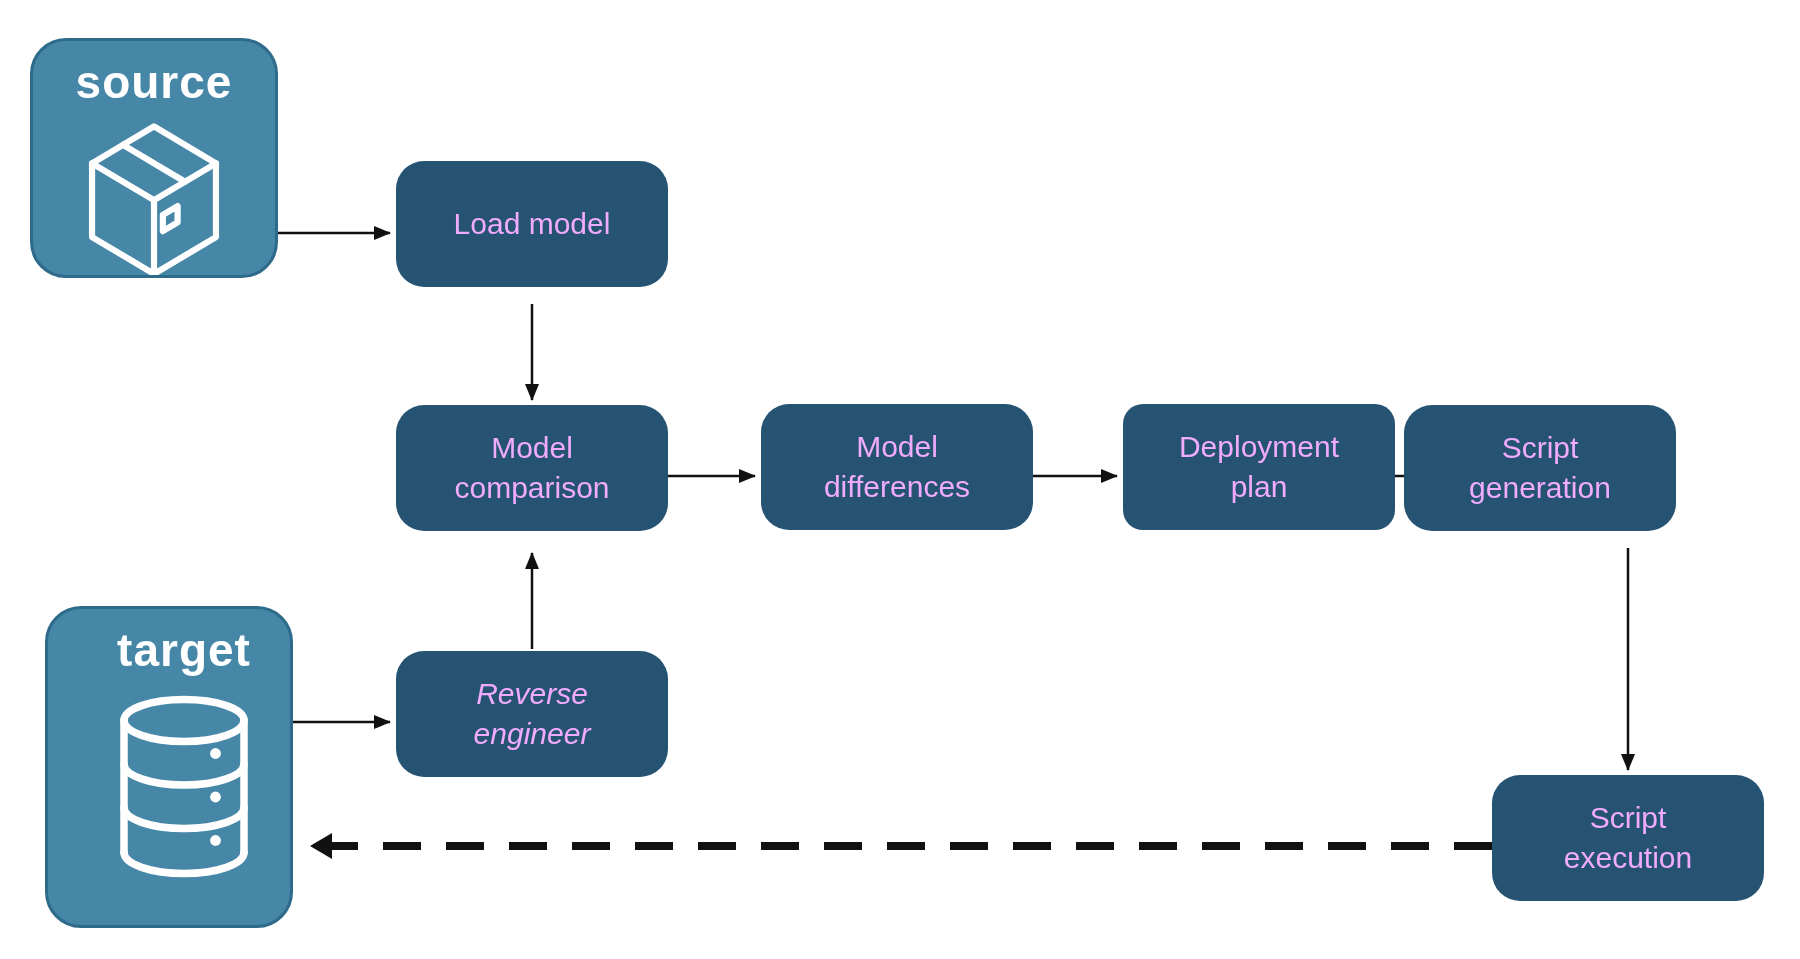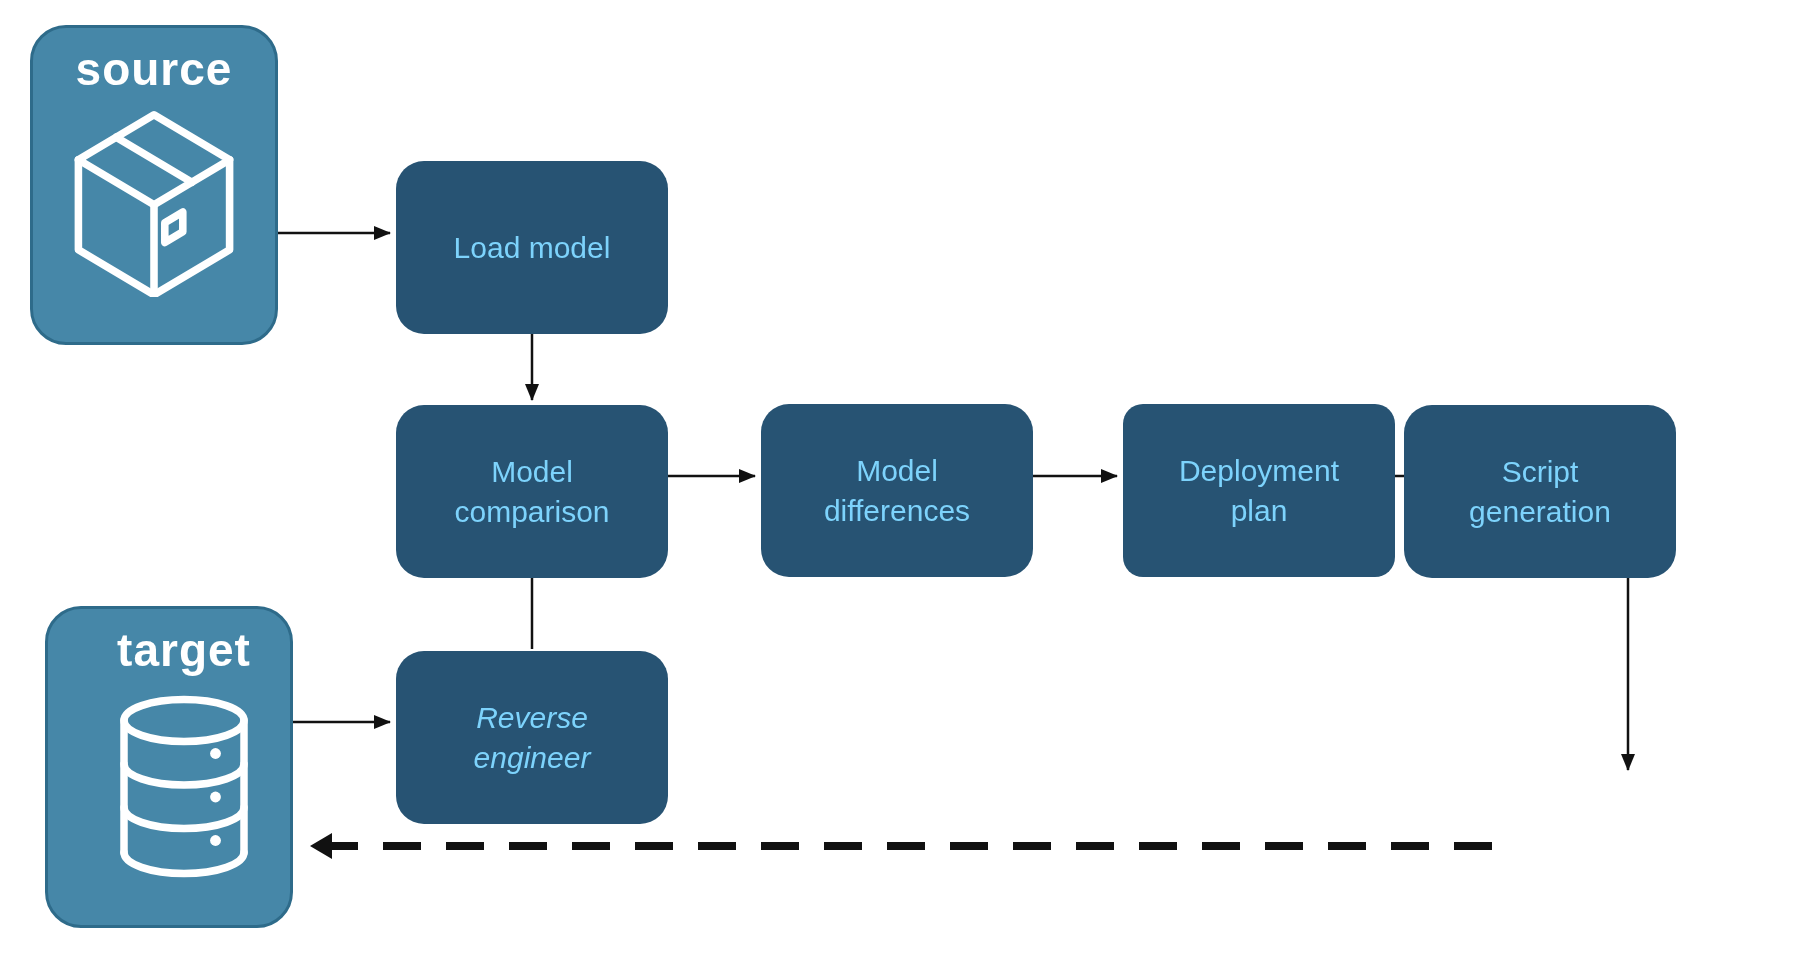--- a/index.html
+++ b/index.html
@@ -37,35 +37,35 @@
   .endpoint .ep-label {
     font-size: 46px;
     font-weight: bold;
     letter-spacing: 1px;
     margin-top: 16px;
     line-height: 1.1;
   }
   .endpoint .ep-icon {
     margin-top: 14px;
   }
-  .endpoint-source { left: 30px;  top: 25px;  width: 248px; height: 320px; }
+  .endpoint-source { left: 30px;  top: 38px;  width: 248px; height: 240px; }
   .endpoint-target { left: 45px;  top: 606px; width: 248px; height: 322px; padding-left: 30px; }
 
   
   .node {
     position: absolute;
     width: 272px;
-    height: 173px;
+    height: 126px;
     background: #275373;
     border-radius: 28px;
     display: flex;
     align-items: center;
     justify-content: center;
     text-align: center;
-    color: #7dd3fc;
+    color: #f0abfc;
     font-size: 30px;
     line-height: 1.32;
   }
   .node span { display: inline-block; max-width: 205px; }
   .n-load { left: 396px;  top: 161px; }
   .n-comp { left: 396px;  top: 405px; }
   .n-diff { left: 761px;  top: 404px; }
   .n-plan { left: 1123px; top: 404px; border-radius: 20px; }
   .n-gen  { left: 1404px; top: 405px; align-items: center; }
   .n-rev  { left: 396px;  top: 651px; font-style: italic; }
@@ -148,14 +148,17 @@
   </div>
 
   <div class="node n-gen">
     <span>Script generation</span>
   </div>
 
   <div class="node n-rev">
     <span>Reverse engineer</span>
   </div>
 
+  <div class="node n-exec">
+    <span>Script execution</span>
+  </div>
 
 </div>
 
 </body></html>

